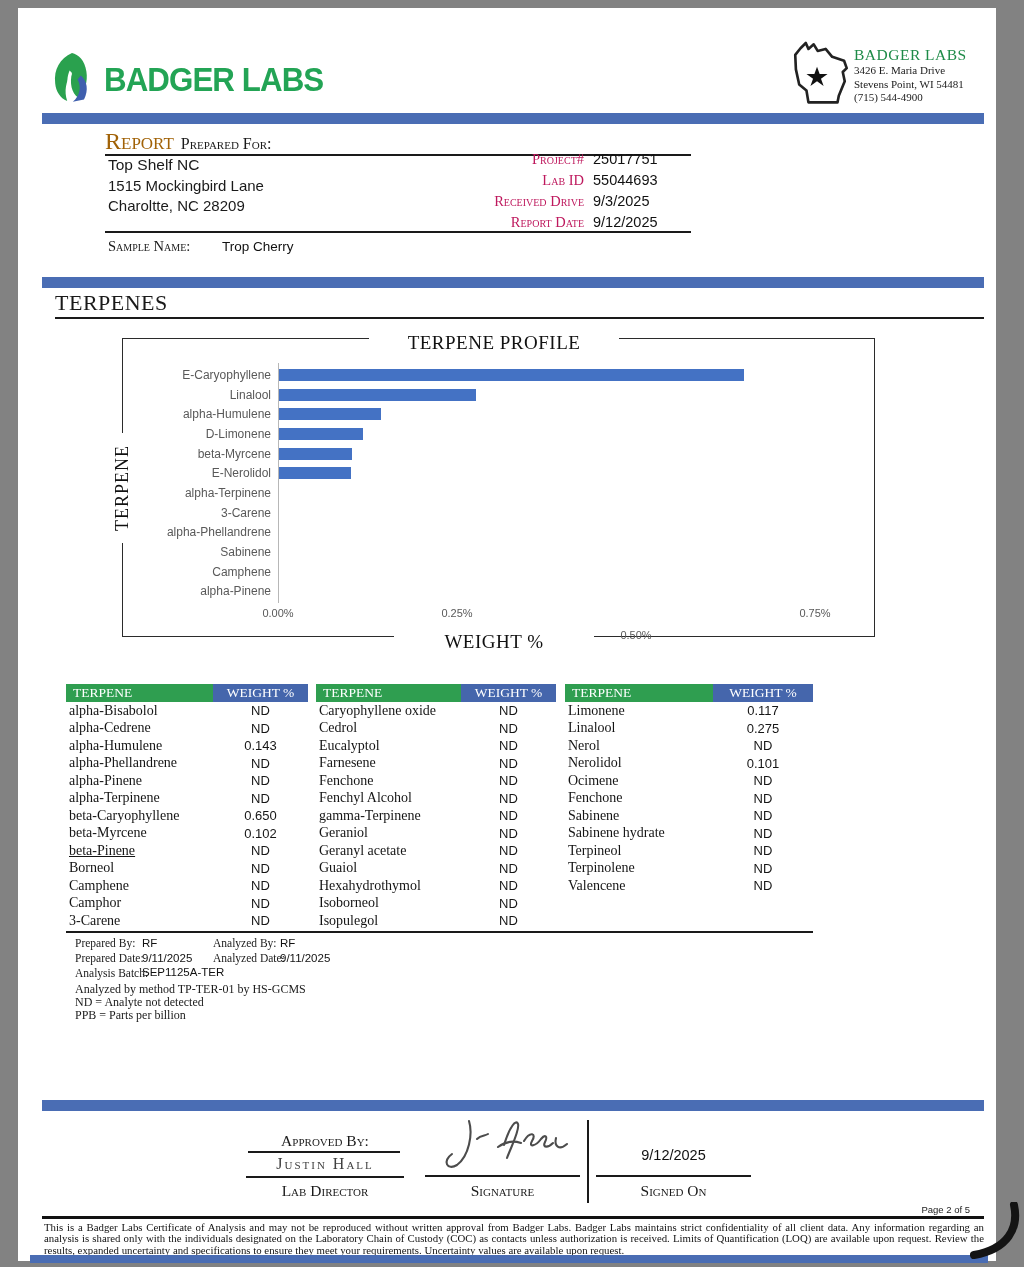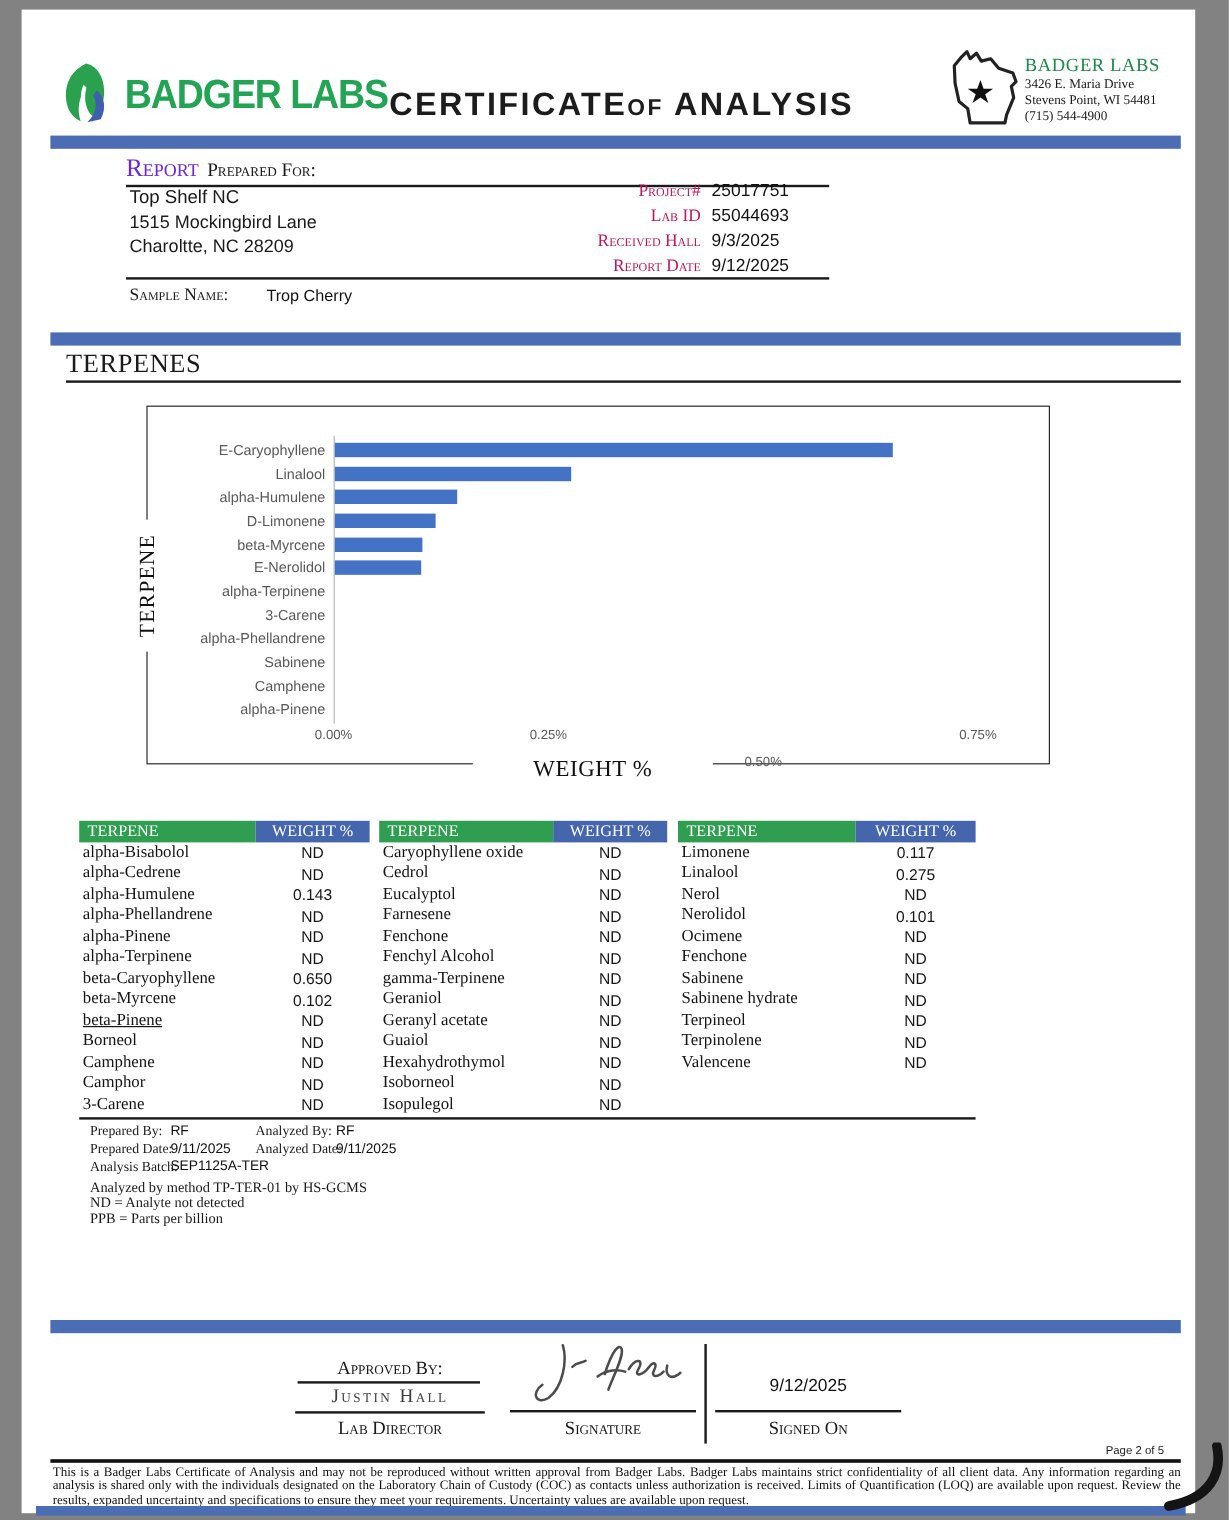--- a/index.html
+++ b/index.html
@@ -18,21 +18,21 @@
   .logo-text { font-family:"Liberation Sans", sans-serif; font-weight:700; font-size:34px; letter-spacing:-1px; color:#23a455; transform:scaleX(.92); transform-origin:left; white-space:nowrap; }
   .coa-title { left:270px; top:64px; width:460px; text-align:center; font-family:"Liberation Sans", sans-serif; font-weight:700; color:#1c1c1c; letter-spacing:2px; white-space:nowrap; }
   .coa-title .big { font-size:27px; }
   .coa-title .small { font-size:19px; text-transform:uppercase; }
   .lab-block { left:836px; top:38px; width:135px; }
   .lab-name { color:#1d8a47; font-size:15.5px; letter-spacing:.5px; white-space:nowrap; }
   .lab-line { font-size:11px; color:#1a1a1a; line-height:13.5px; white-space:nowrap; }
 
   
   .rep-heading { left:87px; top:120px; white-space:nowrap; }
-  .rep-word { font-size:21px; color:#6d28d9;font-family:Liberation Serif, serif; }
+  .rep-word { font-size:24px; color:#a16207;font-family:Liberation Serif, serif; }
   .prep-word { font-size:16px; color:#1a1a1a; margin-left:7px; }
   .client { left:90px; color:#1a1a1a; font-size:15px; }
   .field-label { position:absolute; width:250px; text-align:right; font-size:14.5px; color:#be185d; }
   .field-value { position:absolute; left:575px; font-size:14.5px; color:#111; }
   .sample-label { left:90px; top:230px; font-size:14.5px; color:#1a1a1a; }
   .sample-value { left:204px; top:231px; font-size:13.5px; color:#111; }
 
   
   .sect-heading { left:37px; top:282px; font-size:22px; color:#1a1a1a; letter-spacing:.5px; }
 
@@ -83,23 +83,20 @@
     <span>
       <svg width="48" height="54" viewBox="0 0 60 64">
         <path fill="#2aa14e" d="M30 2 C15 9 7 22 9 40 C10 50 15 58 24 62 C20 50 22 37 30 27 C27 39 29 52 38 58 C46 50 50 38 48 25 C46 11 38 4 30 2 Z"></path>
         <path fill="#3f5fae" d="M41 30 C49 37 51 48 45 60 L31 63 C40 55 42 44 37 35 Z"></path>
         <path fill="#ffffff" d="M27 24 C24 31 23 40 26 48 C27 41 28 31 30 27 Z"></path>
       </svg>
     </span>
     <span class="logo-text">BADGER LABS</span>
   </div>
 
-  <div class="abs coa-title">
-    <span class="big">CERTIFICATE</span><span class="small">of</span><span class="big"> </span><span class="big">ANALYSIS</span>
-  </div>
 
   <div class="abs" style="left:768px; top:30px;">
     <svg width="66" height="76" viewBox="0 0 100 112">
       <path d="M22 14 L30 6 L34 15 L42 8 L48 18 L60 15 L70 27 L88 33 L92 44 L86 50 L89 64 L80 86 L78 96 L34 96 L31 78 L20 69 L15 46 L14 24 Z" fill="#ffffff" stroke="#222222" stroke-width="4" stroke-linejoin="round"></path>
       <path d="M47 42 L51 53 L63 53 L53 60 L57 71 L47 64 L37 71 L41 60 L31 53 L43 53 Z" fill="#111111"></path>
     </svg>
   </div>
   <div class="abs lab-block">
     <div class="lab-name serif">BADGER LABS</div>
     <div class="lab-line">3426 E. Maria Drive</div>
@@ -115,35 +112,36 @@
   <div class="hline" style="left:87px; top:146px; width:586px;"></div>
 
   <div class="abs client sans" style="top:148px; font-size:15.5px;">Top Shelf NC</div>
   <div class="abs client sans" style="top:169px;">1515 Mockingbird Lane</div>
   <div class="abs client sans" style="top:189px;">Charoltte, NC 28209</div>
 
   <div class="field-label sc serif" style="left:316px; top:143px;">Project#</div>
   <div class="field-value sans" style="top:143px;">25017751</div>
   <div class="field-label sc serif" style="left:316px; top:164px;">Lab ID</div>
   <div class="field-value sans" style="top:164px;">55044693</div>
-  <div class="field-label sc serif" style="left:316px; top:185px;">Received Hall</div>
+  <div class="field-label sc serif" style="left:316px; top:185px;">Received Drive</div>
   <div class="field-value sans" style="top:185px;">9/3/2025</div>
   <div class="field-label sc serif" style="left:316px; top:206px;">Report Date</div>
   <div class="field-value sans" style="top:206px;">9/12/2025</div>
 
   <div class="hline" style="left:87px; top:223px; width:586px;"></div>
   <div class="abs sample-label sc">Sample Name:</div>
   <div class="abs sample-value sans">Trop Cherry</div>
 
   <div class="blue-bar" style="top:269px;"></div>
 
   <div class="abs sect-heading">TERPENES</div>
   <div class="hline" style="left:37px; top:309px; width:929px;"></div>
 
   <div class="chart-box" id="chart-box">
+    <div class="chart-title">TERPENE PROFILE</div>
     <div class="chart-ylab">TERPENE</div>
     <div class="chart-xlab">WEIGHT %</div>
     <div class="chart-axis"></div>
     <div id="chart-rows">
         <div class="chart-row-label" style="top: 29px;">E-Caryophyllene</div>
         <div class="chart-bar" style="top: 30px; width: 465px; height: 12px; background: rgb(68, 114, 196);"></div>
         <div class="chart-row-label" style="top: 48.65px;">Linalool</div>
         <div class="chart-bar" style="top: 49.65px; width: 197px; height: 12px; background: rgb(68, 114, 196);"></div>
         <div class="chart-row-label" style="top: 68.3px;">alpha-Humulene</div>
         <div class="chart-bar" style="top: 69.3px; width: 102px; height: 12px; background: rgb(68, 114, 196);"></div>

